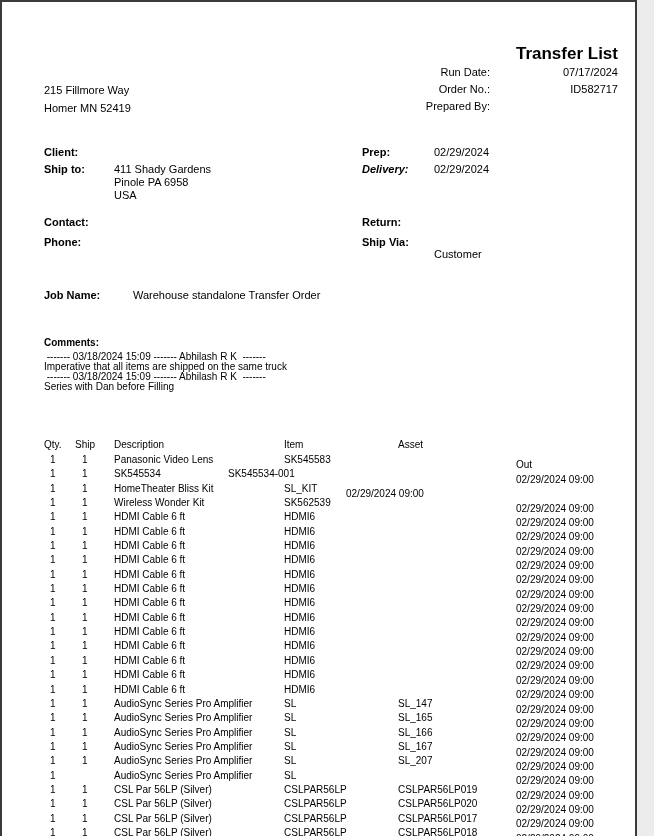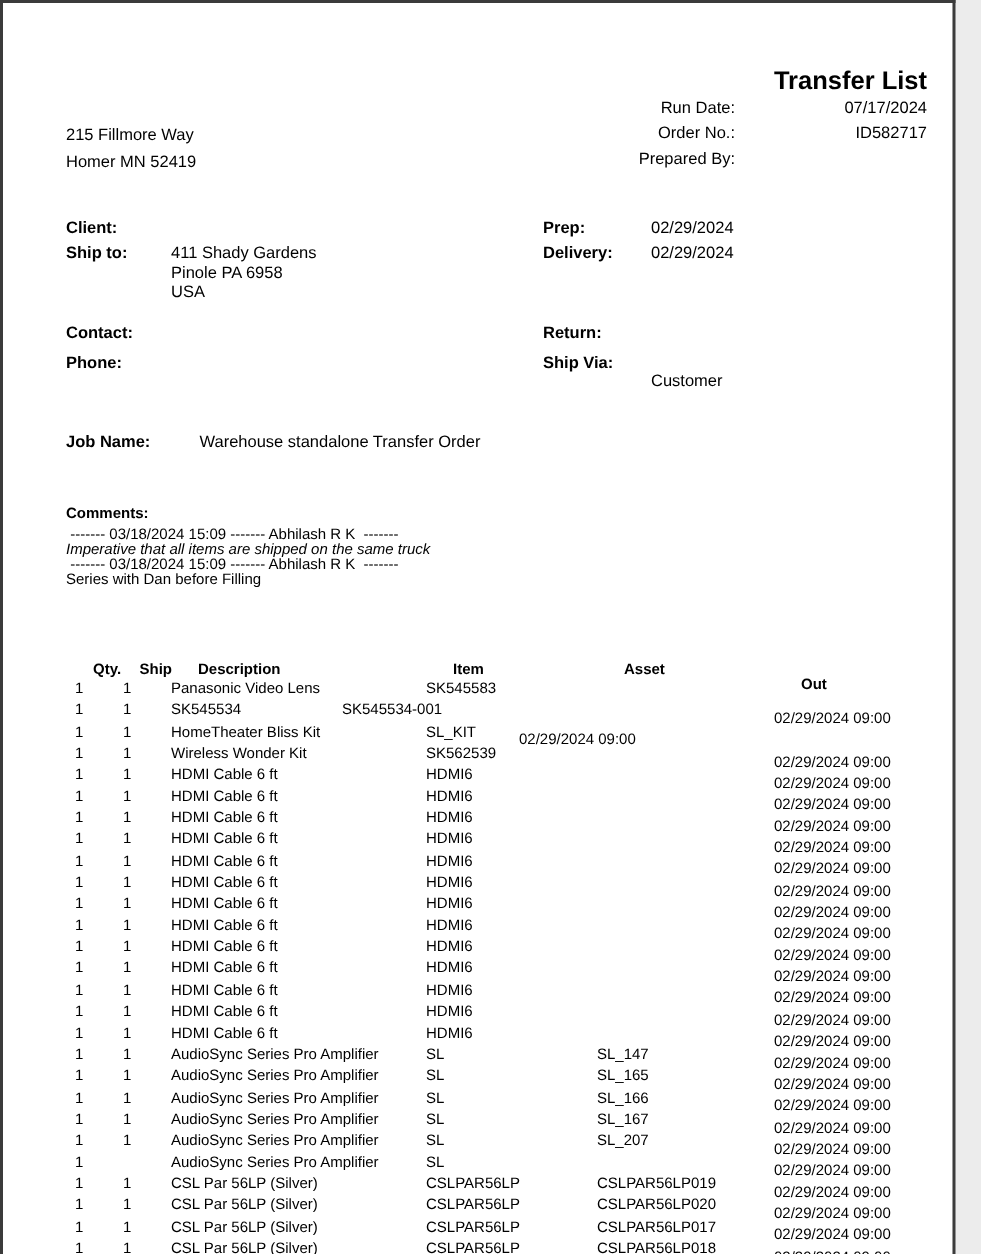--- a/index.html
+++ b/index.html
@@ -36,21 +36,21 @@
   .multiline div{line-height:13px;}
 
   
   
   .comments-label{position:absolute;left:44px;top:337px;font-size:10px;font-weight:700;}
   .comments{position:absolute;left:44px;top:352px;font-size:10px;line-height:10px;}
   .comment-line{white-space:pre;height:10px;line-height:10px;}
 
   
   .tbl{position:absolute;left:0;top:439px;width:636px;font-size:10px;}
-  .thead{display:flex;padding-left:62px;font-weight:700;height:14px;line-height:11px;align-items:center;}
+  .thead{display:flex;padding-left:44px;font-weight:400;height:14px;line-height:11px;}
   .trows{margin-top:0px;}
   .trow{display:flex;padding-left:44px;height:14.35px;line-height:14.35px;}
   .c-qty{width:31px;}
   .c-ship{width:39px;}
   .c-desc{width:170px;}
   .c-item{width:114px;}
   .c-asset{width:118px;}
   .c-out{width:102px;margin-top:20px;}
   .trow .c-qty{padding-left:6px;box-sizing:border-box;}
   .trow .c-ship{padding-left:7px;box-sizing:border-box;}
@@ -97,36 +97,36 @@
 
   <div class="lbl" style="left:44px;top:216px;">Contact:</div>
   <div class="val" style="left:114px;top:216px;"></div>
 
   <div class="lbl" style="left:44px;top:236px;">Phone:</div>
   <div class="val" style="left:114px;top:236px;"></div>
 
   <div class="lbl" style="left:362px;top:146px;">Prep:</div>
   <div class="val" style="left:434px;top:146px;">02/29/2024</div>
 
-  <div class="lbl" style="left:362px;top:163px;">Delivery:</div>
+  <div class="lbl" style="left:362px;top:163px;font-style:italic;">Delivery:</div>
   <div class="val" style="left:434px;top:163px;">02/29/2024</div>
 
   <div class="lbl" style="left:362px;top:216px;">Return:</div>
   <div class="val" style="left:434px;top:216px;"></div>
 
   <div class="lbl" style="left:362px;top:236px;">Ship Via:</div>
   <div class="val" style="left:434px;top:236px;margin-top:12px;">Customer</div>
 
   <div class="lbl" style="left:44px;top:289px;">Job Name:</div>
   <div class="val" style="left:133px;top:289px;">Warehouse standalone Transfer Order</div>
 
   <div class="comments-label">Comments:</div>
   <div class="comments" id="comments">
       <div class="comment-line" style="white-space: pre;"> ------- 03/18/2024 15:09 ------- Abhilash R K  -------</div>
-      <div class="comment-line" style="white-space: pre; font-style: italic;">Imperative that all items are shipped on the same truck</div>
+      <div class="comment-line" style="white-space: pre;">Imperative that all items are shipped on the same truck</div>
       <div class="comment-line" style="white-space: pre;"> ------- 03/18/2024 15:09 ------- Abhilash R K  -------</div>
       <div class="comment-line" style="white-space: pre;">Series with Dan before Filling</div>
     </div>
 
   <div class="tbl">
     <div class="thead" id="thead">
         <span class="c-qty">Qty.</span>
         <span class="c-ship">Ship</span>
         <span class="c-desc">Description</span>
         <span class="c-item">Item</span>

